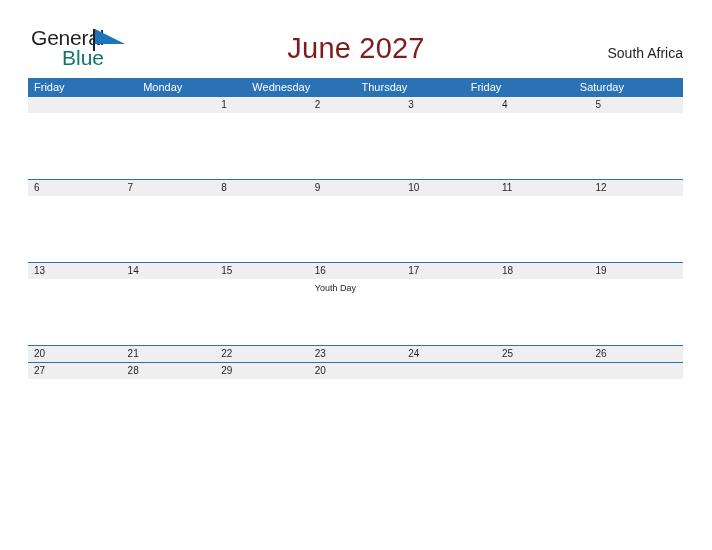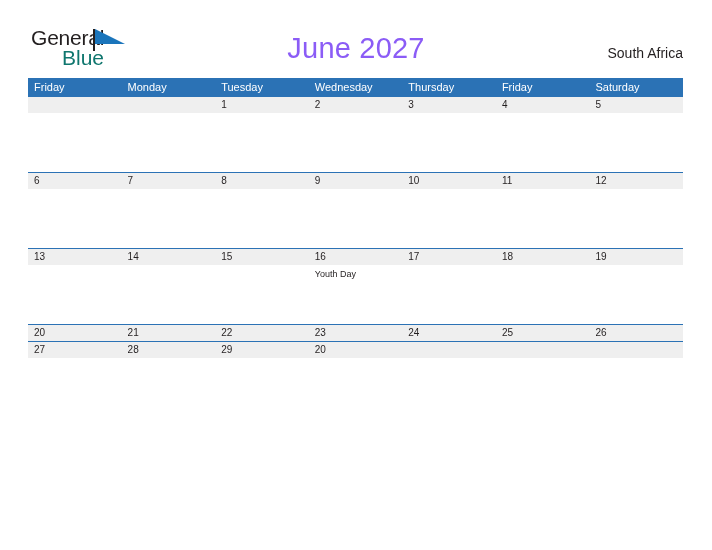--- a/index.html
+++ b/index.html
@@ -60,21 +60,21 @@
     background: #231f20;
   }
   .month-title {
     position: absolute;
     left: 0;
     right: 0;
     top: 32px;
     text-align: center;
     font-size: 29px;
     font-weight: normal;
-    color: #8b5cf6;
+    color: #7f1d1d;
     letter-spacing: 0.2px;
   }
   .country {
     position: absolute;
     right: 29px;
     top: 45px;
     font-size: 14px;
     color: #231f20;
   }
 
@@ -115,21 +115,21 @@
   .date-cell {
     flex: 1 1 0;
     font-size: 10px;
     line-height: 16px;
     padding-left: 6px;
     box-sizing: border-box;
     color: #231f20;
   }
   .event-band {
     display: flex;
-    height: 59px;
+    height: 66px;
     background: #ffffff;
   }
   .event-cell {
     flex: 1 1 0;
     padding-left: 6px;
     padding-top: 3px;
     box-sizing: border-box;
     font-size: 9px;
     line-height: 12px;
     color: #231f20;
@@ -154,21 +154,20 @@
   <div class="month-title">June 2027</div>
 
   <div class="country">South Africa</div>
 
 </div>
 
 <div class="calendar">
   <div class="dow-row">
       <div class="dow-cell">Friday</div>
       <div class="dow-cell">Monday</div>
-      <div class="dow-cell">Tuesday</div>
       <div class="dow-cell">Wednesday</div>
       <div class="dow-cell">Thursday</div>
       <div class="dow-cell">Friday</div>
       <div class="dow-cell">Saturday</div>
     </div>
   <div id="weeks-container">
       <div class="week">
         <div class="date-band">
           <div class="date-cell"></div>
           <div class="date-cell"></div>

